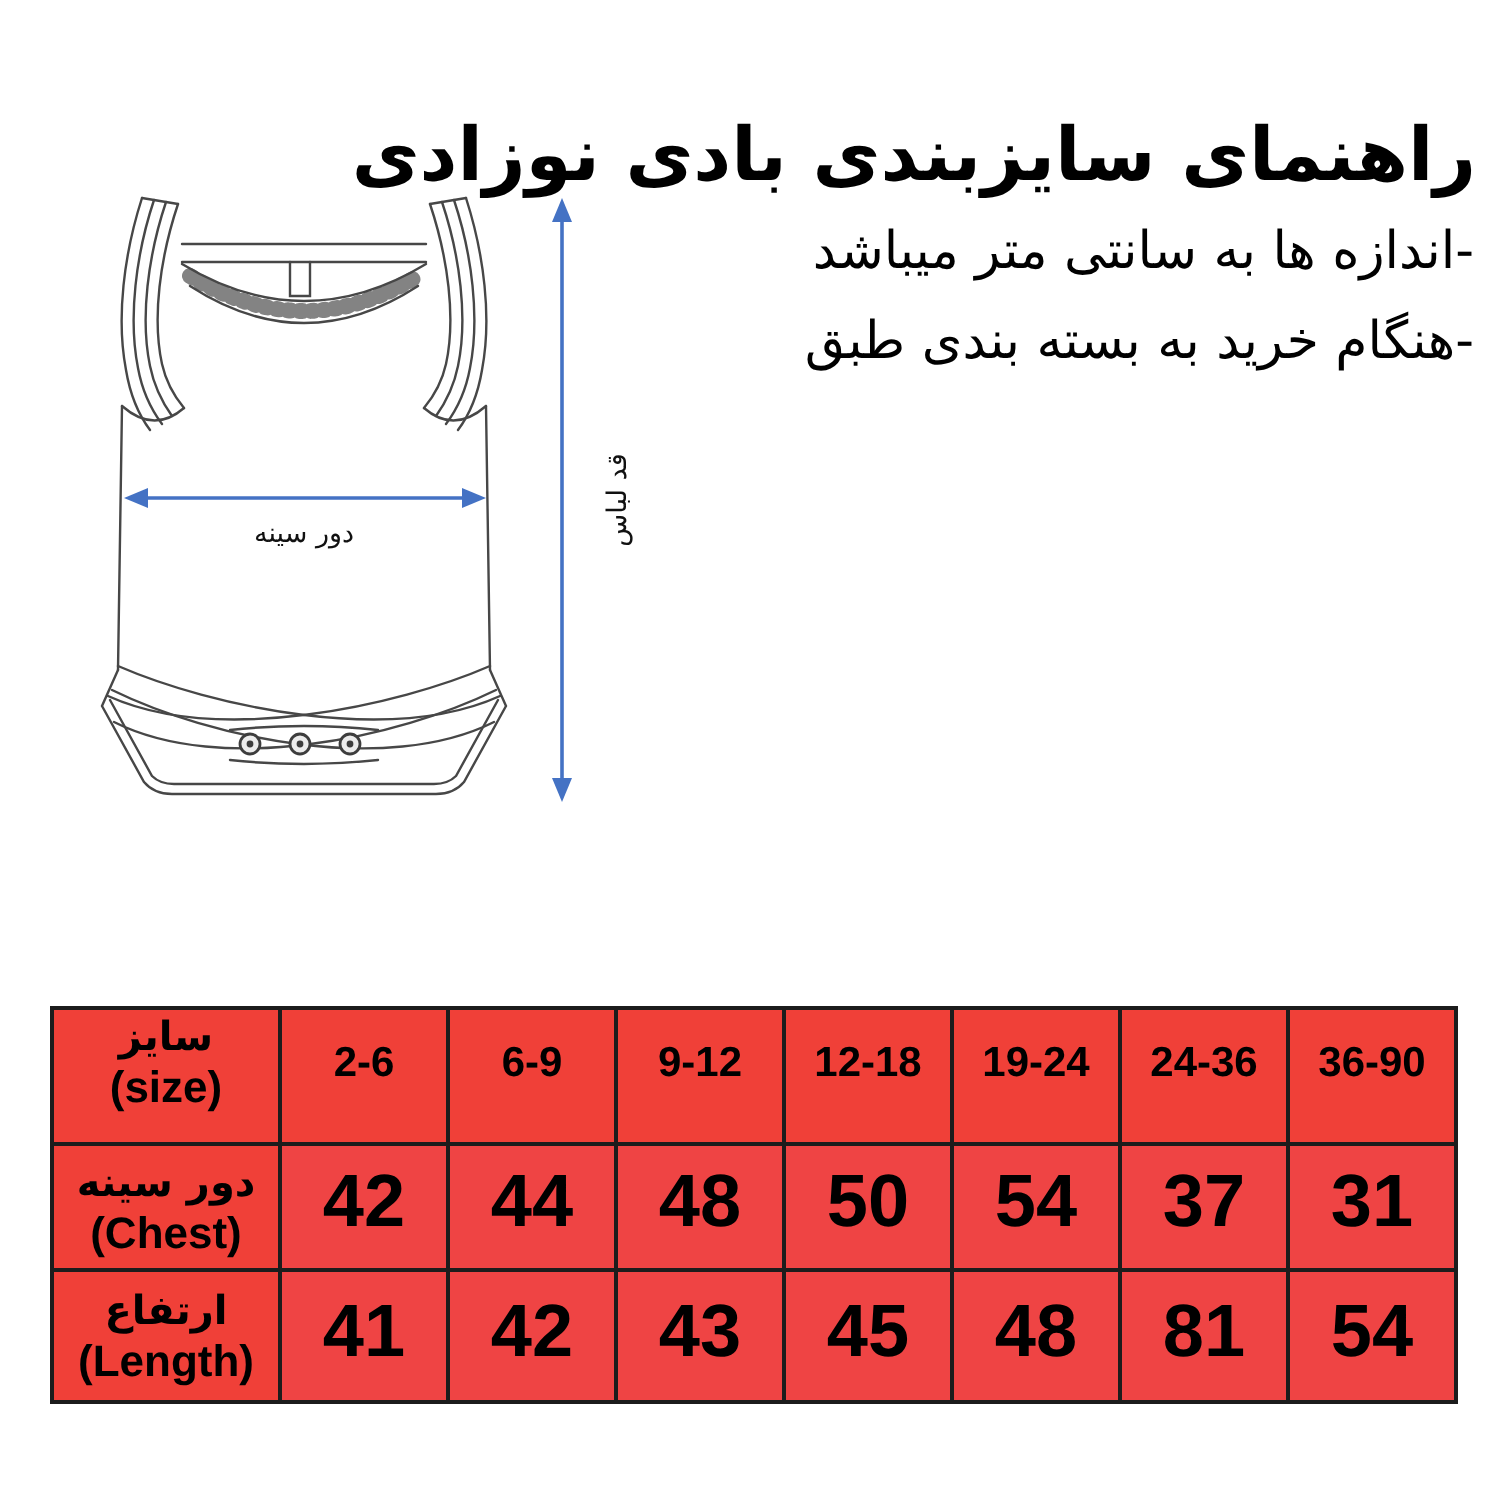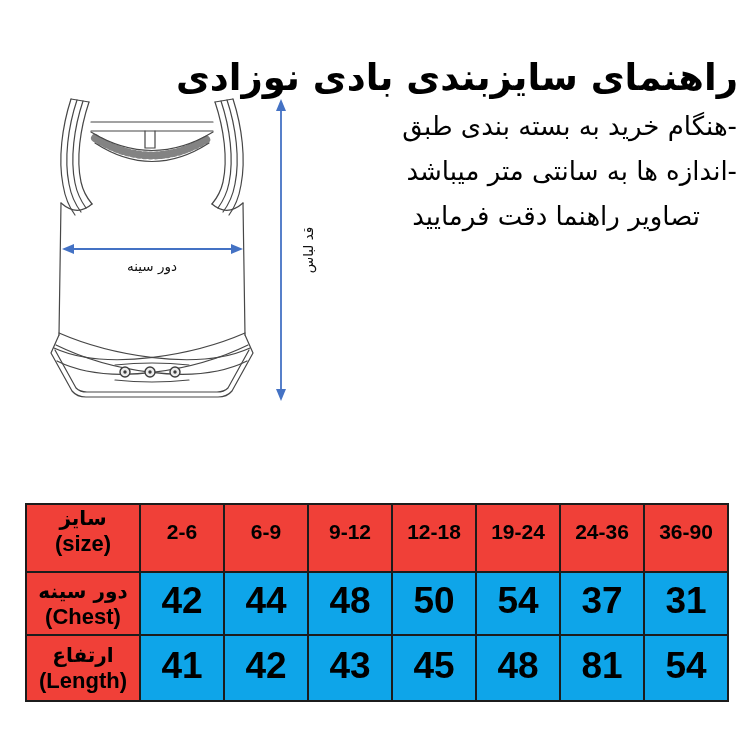--- a/index.html
+++ b/index.html
@@ -31,21 +31,21 @@
   .arrow-head{fill:var(--arrow-blue,#4472c4);stroke:none;}
   .measure-label{
     font-family:"DejaVu Sans",sans-serif;font-size:13.5px;fill:#111;
     text-anchor:middle;direction:rtl;
   }
   table.size-table{
     position:absolute;left:25px;top:503px;width:703px;
     border-collapse:collapse;table-layout:fixed;
   }
   .size-table td{
-    border:2px solid #1c1c1c;text-align:center;padding:0;background:#0ea5e9;
+    border:2px solid #1c1c1c;text-align:center;padding:0;background:#ef4444;
   }
   .size-table col.c0{width:114px;}
   .size-table col.c{width:84px;}
   .size-table td.red{background:var(--table-header-bg,#f04038);margin-top:43px;}
   .size-table tr.head td{height:51px;vertical-align:top;}
   .size-table td.size{
     font-family:"Liberation Sans",sans-serif;font-weight:bold;font-size:21px;
     padding-top:15px;
   }
   .size-table td.lbl{vertical-align:middle;line-height:26px;}
@@ -63,23 +63,22 @@
   }
 </style>
 </head>
 <body>
 
 <div class="page">
 
   <h1 class="title">راهنمای سایزبندی بادی نوزادی</h1>
 
   <div class="notes">
+    <div class="note">-اندازه ها به سانتی متر میباشد</div>
     <div class="note">-هنگام خرید به بسته بندی طبق</div>
-    <div class="note">-اندازه ها به سانتی متر میباشد</div>
-    <div class="note indent">تصاویر راهنما دقت فرمایید</div>
   </div>
 
   <svg class="figure" width="300" height="330" viewBox="0 0 300 330" aria-hidden="true">
     <g class="sketch">
 
       <path d="M46,14 C37,42 33,74 38,100 C40,112 44,122 50,130"></path>
       <path d="M52,15 C43,42 39,74 44,99 C46,110 50,119 56,127"></path>
       <path d="M58,16 C49,43 45,74 50,98 C52,108 56,116 61,123"></path>
       <path d="M64,17 C55,44 51,74 56,97 C58,106 62,113 67,119"></path>
       <path d="M46,14 L64,17"></path>

